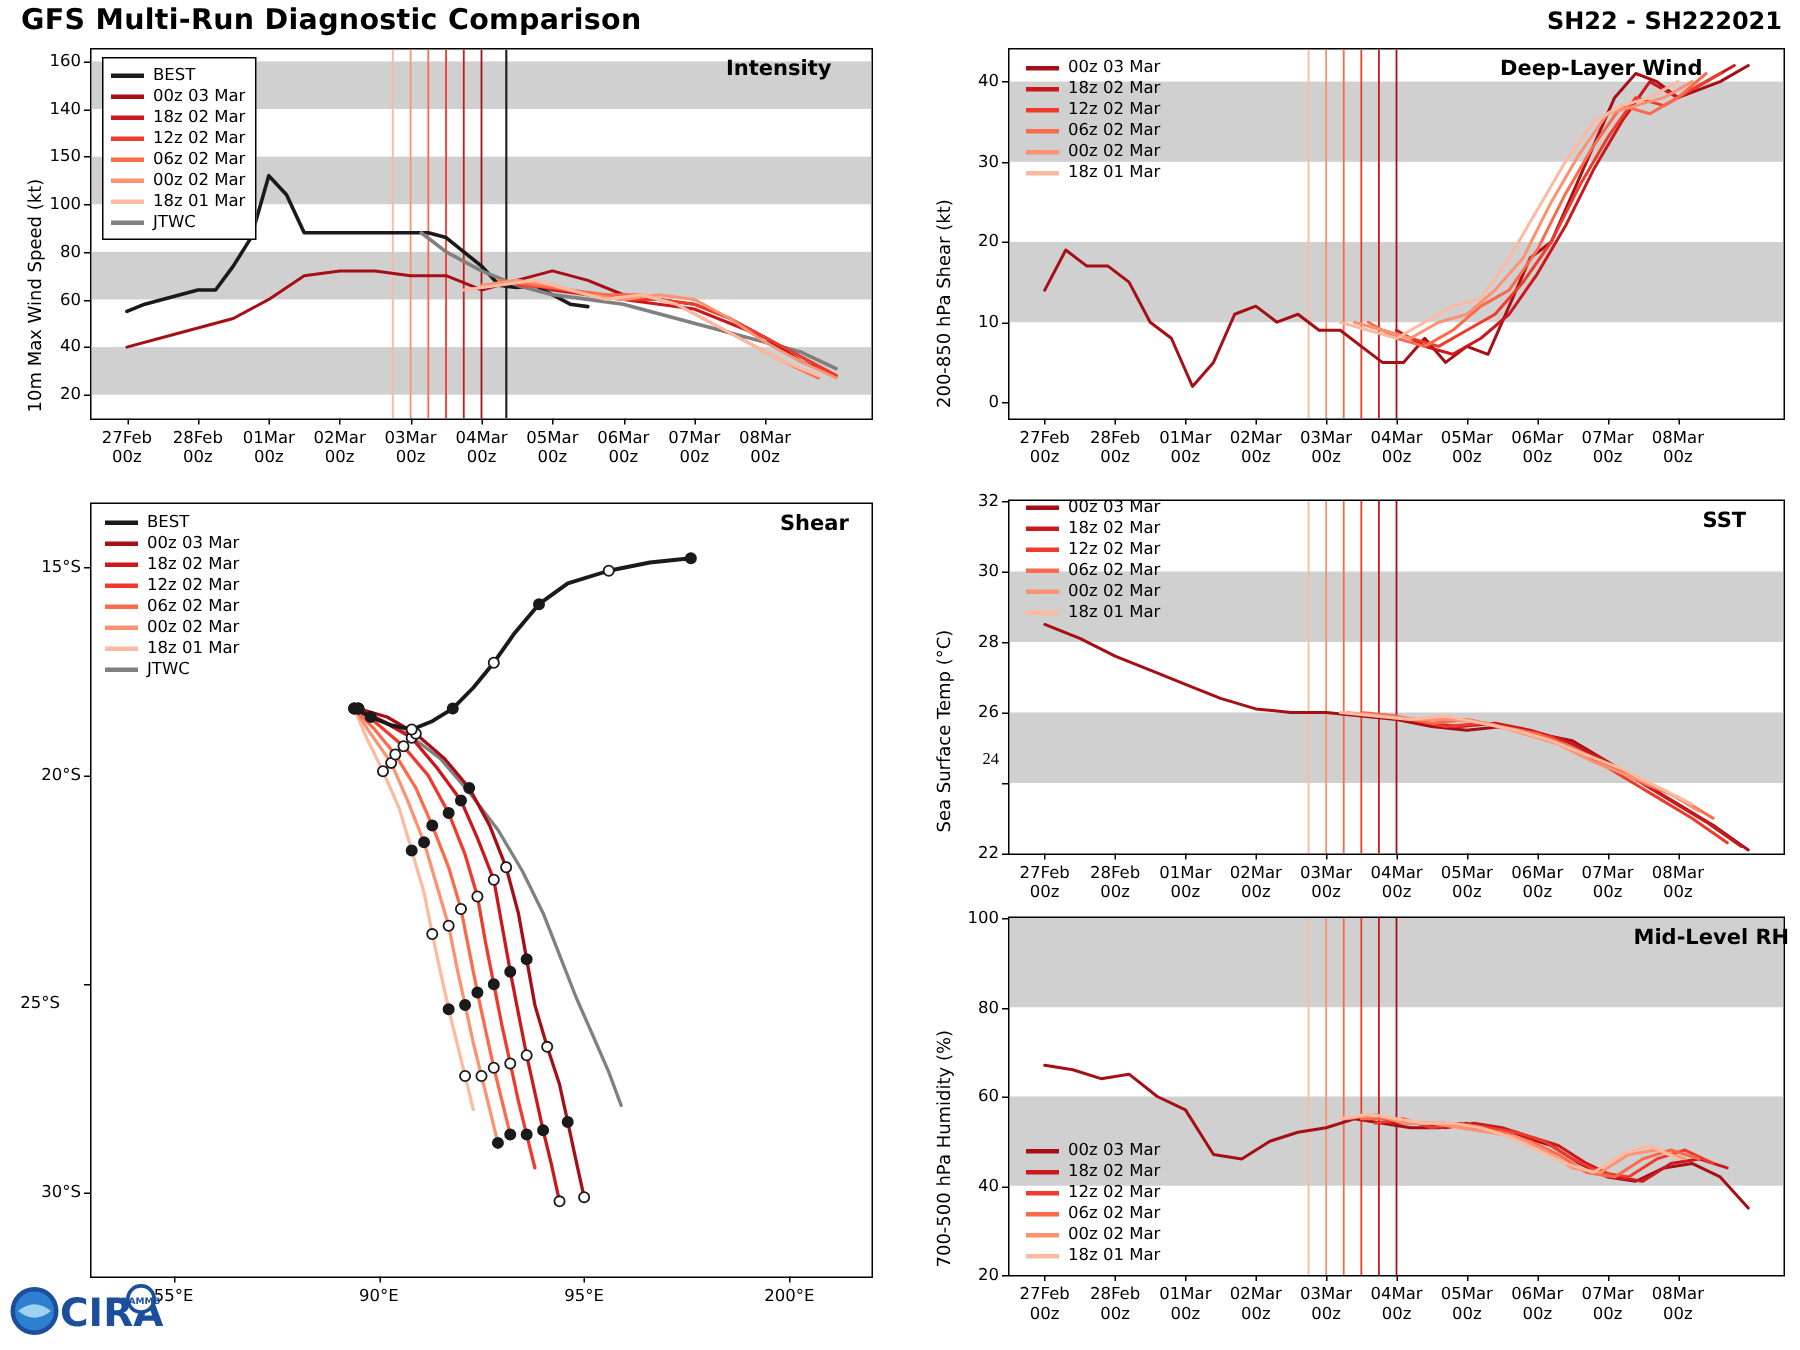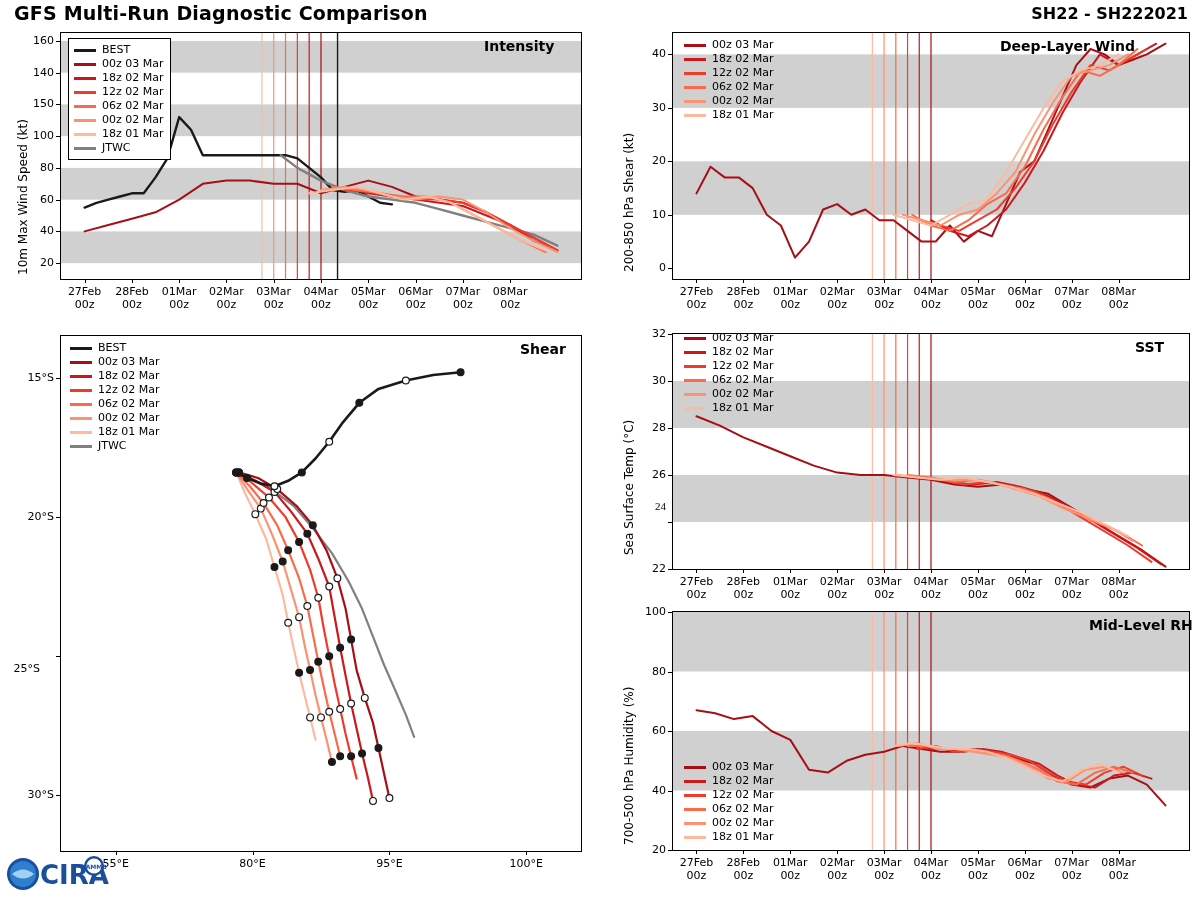--- a/index.html
+++ b/index.html
@@ -256,25 +256,25 @@
     </div>
     <div class="legend-row">
       <span class="legend-swatch" style="background: rgb(128, 128, 128);"></span>
       <span class="legend-text">JTWC</span>
     </div>
   </div>
 <div id="xticks-trk">
     <div class="tickmark" style="left: 115.737px; top: 851px; width: 1px; height: 4px;"></div>
     <div class="tick-lab" style="left: 85.7368px; top: 857px; width: 60px;">55°E</div>
     <div class="tickmark" style="left: 252.579px; top: 851px; width: 1px; height: 4px;"></div>
-    <div class="tick-lab" style="left: 222.579px; top: 857px; width: 60px;">80°E</div>
+    <div class="tick-lab" style="left: 222.579px; top: 857px; width: 60px;">90°E</div>
     <div class="tickmark" style="left: 389.421px; top: 851px; width: 1px; height: 4px;"></div>
     <div class="tick-lab" style="left: 359.421px; top: 857px; width: 60px;">95°E</div>
     <div class="tickmark" style="left: 526.263px; top: 851px; width: 1px; height: 4px;"></div>
-    <div class="tick-lab" style="left: 496.263px; top: 857px; width: 60px;">100°E</div>
+    <div class="tick-lab" style="left: 496.263px; top: 857px; width: 60px;">200°E</div>
   </div>
 <div id="yticks-trk">
     <div class="tickmark" style="left: 56px; top: 377.757px; width: 4px; height: 1px;"></div>
     <div class="ytick-lab" style="left: 14px; top: 370.757px; width: 40px;">15°S</div>
     <div class="tickmark" style="left: 56px; top: 516.946px; width: 4px; height: 1px;"></div>
     <div class="ytick-lab" style="left: 14px; top: 509.946px; width: 40px;">20°S</div>
     <div class="tickmark" style="left: 56px; top: 656.135px; width: 4px; height: 1px;"></div>
     <div class="ytick-lab" style="left: 0; top: 649.135px; width: 40px; margin-top: 13px;">25°S</div>
     <div class="tickmark" style="left: 56px; top: 795.324px; width: 4px; height: 1px;"></div>
     <div class="ytick-lab" style="left: 14px; top: 788.324px; width: 40px;">30°S</div>

